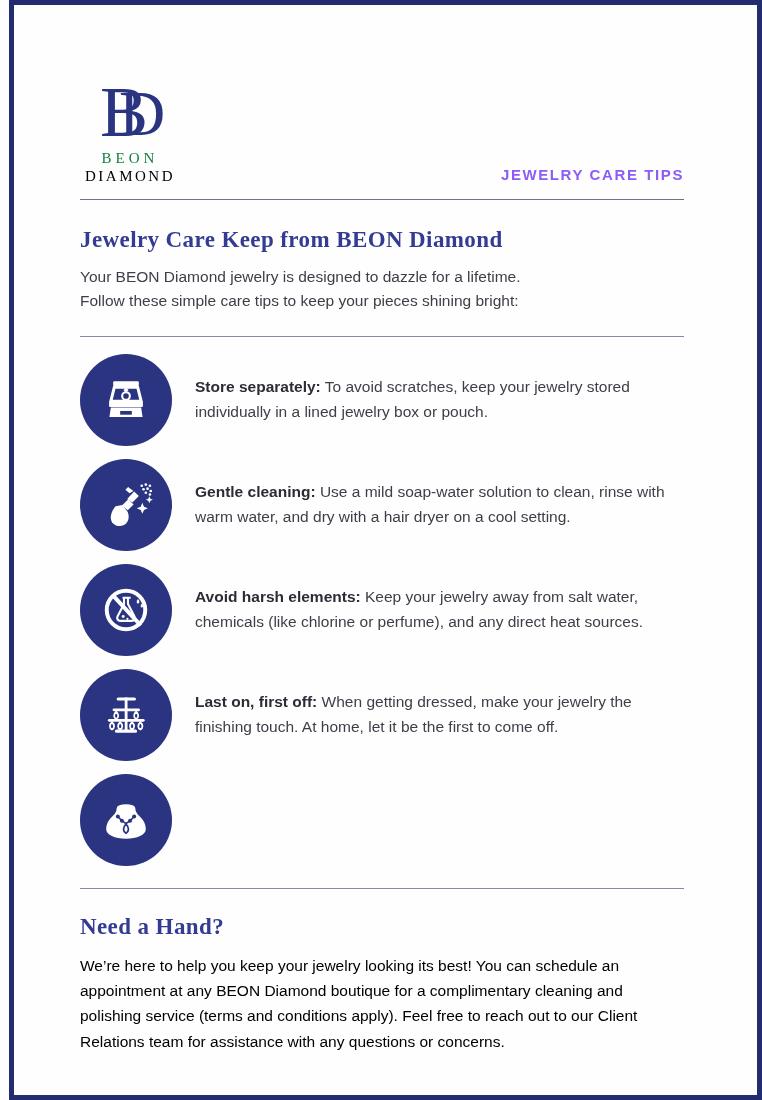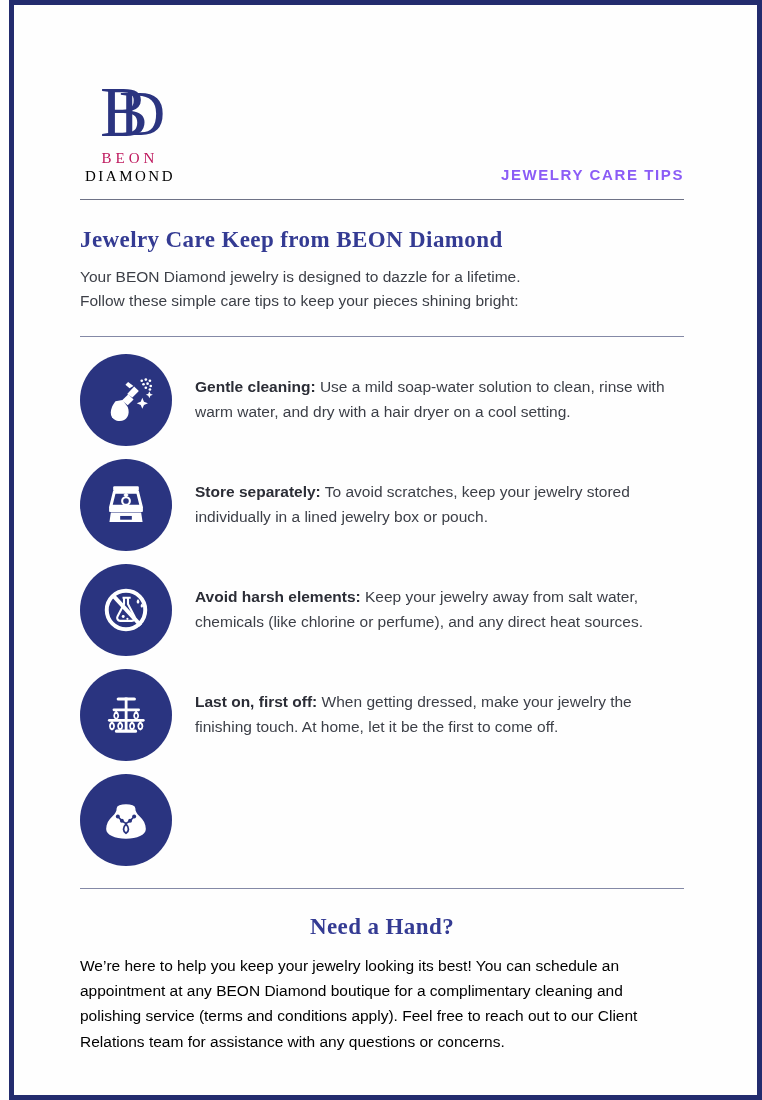--- a/index.html
+++ b/index.html
@@ -14,21 +14,21 @@
   .content{position:absolute;left:80px;top:82px;width:604px;}
 
   
   .header{display:flex;justify-content:space-between;align-items:flex-end;
     border-bottom:1px solid #6E7286;padding-bottom:14px;}
   .logo{width:92px;text-align:center;margin-left:4px;}
   .monogram{position:relative;height:64px;width:64px;margin:0 auto;
     font-family:"Liberation Serif", serif;color:#2B3480;line-height:1;}
   .monogram .m-b{position:absolute;left:2px;top:-6px;font-size:72px;font-weight:400;}
   .monogram .m-d{position:absolute;left:21px;top:0px;font-size:64px;font-weight:400;}
-  .brand-line1{font-family:"Liberation Serif", serif;color:#be185d;font-size:15px;
+  .brand-line1{font-family:"Liberation Serif", serif;color:#15803d;font-size:15px;
     letter-spacing:4px;margin-top:4px;}
   .brand-line2{font-family:"Liberation Serif", serif;color:#000000;font-size:15px;
     letter-spacing:2.5px;margin-top:1px;}
   .doc-title{font-size:15px;font-weight:700;letter-spacing:1.6px;color:#8b5cf6;
     padding-bottom:2px;}
 
   
   .section-heading{font-family:"Liberation Serif", serif;color:#343B93;
     font-size:23px;font-weight:700;letter-spacing:0.4px;margin:27px 0 0 0;}
   .intro-text{font-size:15.5px;color:#3C3F47;line-height:1.58;margin-top:12px;}
@@ -39,21 +39,21 @@
   .tip-row{display:flex;align-items:center;margin-bottom:13px;}
   .tip-icon{width:92px;height:92px;border-radius:50%;background:#2A3480;
     flex-shrink:0;display:flex;align-items:center;justify-content:center;}
   .tip-icon svg{width:56px;height:56px;}
   .tip-text{margin-left:23px;font-size:15.5px;color:#3C3F47;line-height:1.58;
     max-width:482px;}
   .tip-text b{color:#2B2D36;}
 
   
   .help-heading{font-family:"Liberation Serif", serif;color:#343B93;
-    font-size:23px;font-weight:700;letter-spacing:0.4px;margin:25px 0 0 0;text-align:center;}
+    font-size:23px;font-weight:700;letter-spacing:0.4px;margin:25px 0 0 0;}
   .help-text{font-size:15.5px;color:#000000;line-height:1.63;margin-top:13px;width:604px;}
 </style>
 </head>
 <body>
 
 <div class="page">
   <div class="frame"></div>
 
   <div class="content">
 
@@ -75,57 +75,57 @@
       <div>Follow these simple care tips to keep your pieces shining bright:</div>
     </div>
 
     <hr class="divider">
 
     <div class="tips">
 
       <div class="tip-row">
         <div class="tip-icon">
           <svg viewBox="0 0 48 48" fill="#ffffff">
+            <rect x="13" y="8" width="22" height="4" rx="1"></rect>
+            <path d="M14 13 L11 25 L37 25 L34 13 Z" fill="none" stroke="#ffffff" stroke-width="2.6"></path>
+            <path d="M24 13.6 l2.3 1.9 -2.3 2.1 -2.3 -2.1 Z"></path>
+            <circle cx="24" cy="20.6" r="3.3" fill="none" stroke="#ffffff" stroke-width="1.8"></circle>
+            <rect x="9.5" y="25.5" width="29" height="4.5" rx="0.8"></rect>
+            <path d="M11 30.5 h26 l1.2 8 h-28.4 Z"></path>
+            <rect x="19" y="33.4" width="10" height="3.2" fill="#2A3480"></rect>
+          </svg>
+        </div>
+        <p class="tip-text">
+          <b>Store separately:</b>
+          <span>To avoid scratches, keep your jewelry stored individually in a lined jewelry box or pouch.</span>
+        </p>
+      </div>
+
+      <div class="tip-row">
+        <div class="tip-icon">
+          <svg viewBox="0 0 48 48" fill="#ffffff">
             <path d="M15 25 C 10 31, 9 39, 15.5 41.5 C 22.5 44, 28.5 38, 25.5 30 L 21 24 Z"></path>
             <path d="M20.5 24.5 L26 19 L30.5 23.5 L25.5 28.5 Z"></path>
             <path d="M25 18.8 L31 12.5 L35 16.2 L29.5 21.8 Z"></path>
             <path d="M27 14 L23.5 11 L25.8 8.6 L30.4 12 Z"></path>
             <circle cx="37.5" cy="7.5" r="1.15"></circle>
               <circle cx="41" cy="6.5" r="1.15"></circle>
             <circle cx="44.5" cy="7.5" r="1.15"></circle>
               <circle cx="39" cy="10.5" r="1.15"></circle>
             <circle cx="42.5" cy="10" r="1.15"></circle>
               <circle cx="45.2" cy="12" r="1.15"></circle>
             <circle cx="41" cy="13.5" r="1.15"></circle>
               <circle cx="44.5" cy="15" r="1.15"></circle>
             <path d="M38 22 l1.4 3.4 3.4 1.4 -3.4 1.4 -1.4 3.4 -1.4 -3.4 -3.4 -1.4 3.4 -1.4 Z"></path>
             <path d="M44 16.5 l0.9 2.1 2.1 0.9 -2.1 0.9 -0.9 2.1 -0.9 -2.1 -2.1 -0.9 2.1 -0.9 Z"></path>
           </svg>
         </div>
         <p class="tip-text">
           <b>Gentle cleaning:</b>
           <span>Use a mild soap-water solution to clean, rinse with warm water, and dry with a hair dryer on a cool setting.</span>
-        </p>
-      </div>
-
-      <div class="tip-row">
-        <div class="tip-icon">
-          <svg viewBox="0 0 48 48" fill="#ffffff">
-            <rect x="13" y="8" width="22" height="4" rx="1"></rect>
-            <path d="M14 13 L11 25 L37 25 L34 13 Z" fill="none" stroke="#ffffff" stroke-width="2.6"></path>
-            <path d="M24 13.6 l2.3 1.9 -2.3 2.1 -2.3 -2.1 Z"></path>
-            <circle cx="24" cy="20.6" r="3.3" fill="none" stroke="#ffffff" stroke-width="1.8"></circle>
-            <rect x="9.5" y="25.5" width="29" height="4.5" rx="0.8"></rect>
-            <path d="M11 30.5 h26 l1.2 8 h-28.4 Z"></path>
-            <rect x="19" y="33.4" width="10" height="3.2" fill="#2A3480"></rect>
-          </svg>
-        </div>
-        <p class="tip-text">
-          <b>Store separately:</b>
-          <span>To avoid scratches, keep your jewelry stored individually in a lined jewelry box or pouch.</span>
         </p>
       </div>
 
       <div class="tip-row">
         <div class="tip-icon">
           <svg viewBox="0 0 48 48" fill="#ffffff">
             <circle cx="24" cy="24" r="16.5" fill="none" stroke="#ffffff" stroke-width="3.4"></circle>
             <path d="M21 13.5 h7 M22.3 13.5 v5.3 l-5.6 10.7 a2.6 2.6 0 0 0 2.3 3.8 h10 a2.6 2.6 0 0 0 2.3 -3.8 L25.7 18.8 v-5.3" fill="none" stroke="#ffffff" stroke-width="1.8"></path>
             <circle cx="21.6" cy="29.6" r="1.25"></circle>
             <circle cx="25.2" cy="31.6" r="0.95"></circle>

